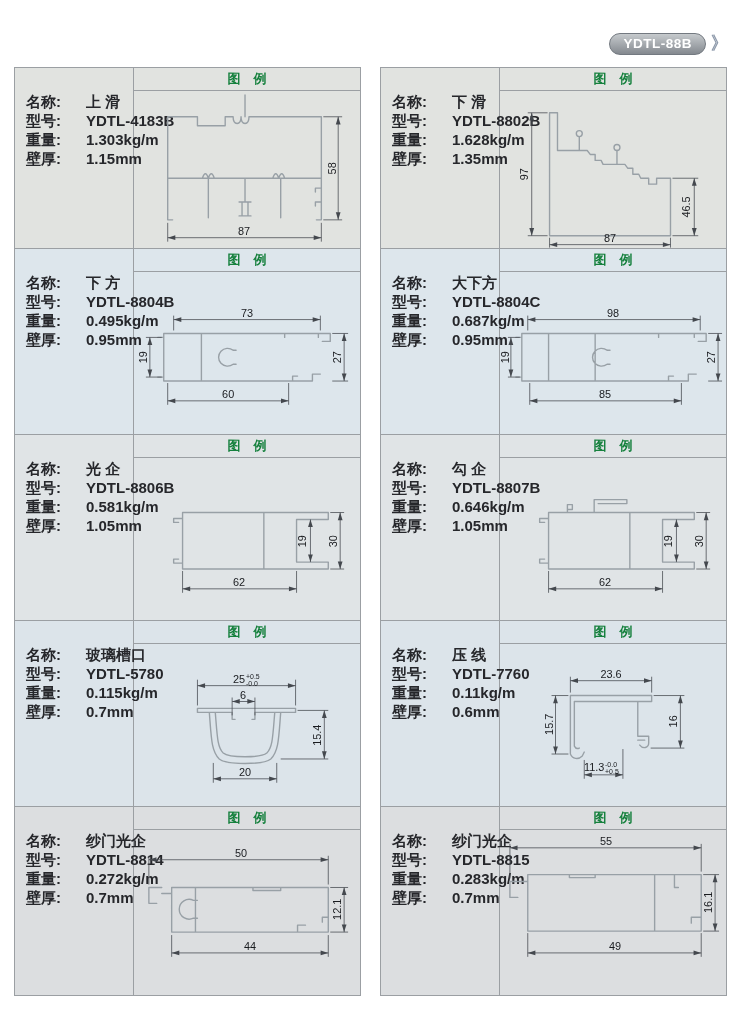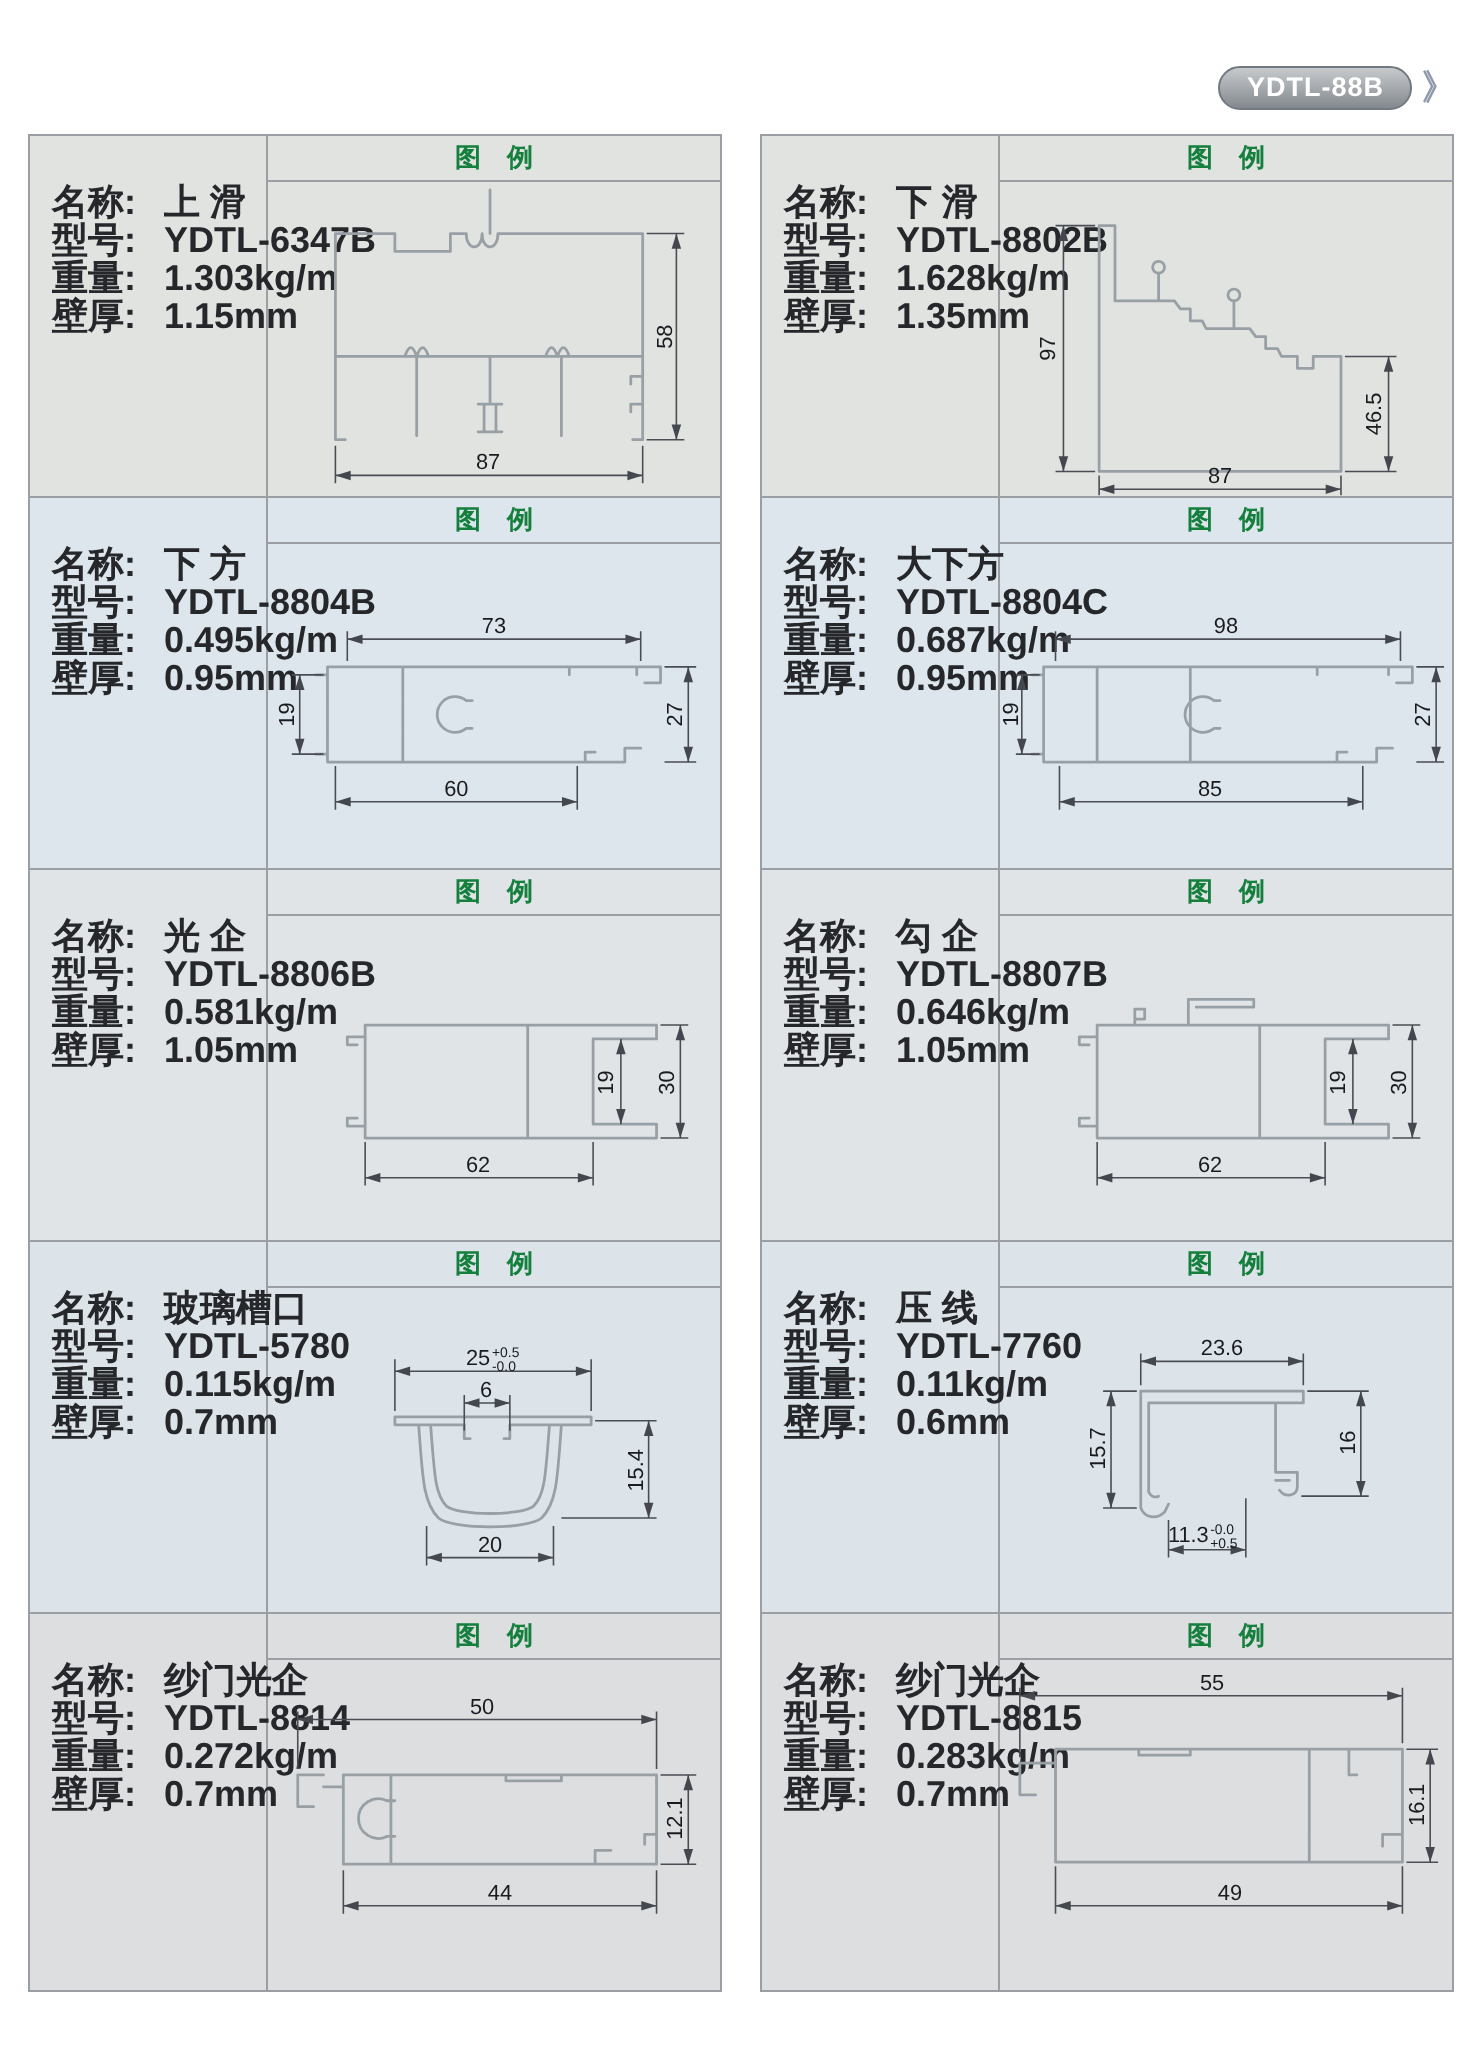--- a/index.html
+++ b/index.html
@@ -7,21 +7,21 @@
   .header{display:flex;justify-content:flex-end;align-items:center;padding:33px 10px 0 0;gap:5px;}
   .badge{background:linear-gradient(180deg,#c6cacd,#84898f);border:1px solid #737980;border-radius:12px;color:#fff;
          font-weight:700;font-size:13.5px;padding:2px 13px 3px;letter-spacing:.5px;}
   .chev{color:#8e9aab;font-weight:700;font-size:16px;transform:scaleY(1.1);}
   .title{color:#14151c;font-weight:700;font-size:17.5px;letter-spacing:1.5px;}
   .grid{margin:12px 0 0 14px;display:grid;grid-template-columns:347px 347px;grid-template-rows:182px 186px 186px 186px 189px;column-gap:19px;}
   .card{border:1px solid #9b9fa3;box-sizing:border-box;display:flex;}
   .card:nth-child(n+3){border-top:none;}
   .r1{background:#e1e3e0}.r2{background:#dde6ec}.r3{background:#e0e4e6}.r4{background:#dce4ea}.r5{background:#dcdee0}
   .info{width:119px;flex:none;border-right:1px solid #9b9fa3;padding:24px 0 0 11px;box-sizing:border-box;}
-  .line{display:flex;gap:14px;font-size:18px;font-weight:700;color:#26272b;line-height:19px;white-space:nowrap;}
+  .line{display:flex;gap:25px;font-size:15px;font-weight:700;color:#26272b;line-height:19px;white-space:nowrap;}
   .lb{flex:none;}
   .draw{flex:1;display:flex;flex-direction:column;min-width:0;}
   .legend{height:22px;line-height:22px;text-align:center;font-weight:700;font-size:13px;color:#15803d;border-bottom:1px solid #9b9fa3;}
   .draw svg{display:block;}
   .p{fill:none;stroke:#98a0a6;stroke-width:1.4;stroke-linejoin:round;stroke-linecap:round;}
   .d{fill:none;stroke:#4a4e54;stroke-width:0.8;}
   .dl{fill:none;stroke:#4a4e54;stroke-width:0.8;marker-start:url(#aS);marker-end:url(#aE);}
   svg text{font-size:11px;fill:#191b1f;}
   svg text.ts{font-size:7px;}
 </style>
@@ -47,21 +47,21 @@
 <div class="grid">
 
   <section class="card r1">
     <div class="info">
       <div class="line">
           <span class="lb">名称:</span>
           <span>上 滑</span>
         </div>
       <div class="line">
           <span class="lb">型号:</span>
-          <span>YDTL-6347B</span>
+          <span>YDTL-4183B</span>
         </div>
       <div class="line">
           <span class="lb">重量:</span>
           <span>1.303kg/m</span>
         </div>
       <div class="line">
           <span class="lb">壁厚:</span>
           <span>1.15mm</span>
         </div>
     </div>

